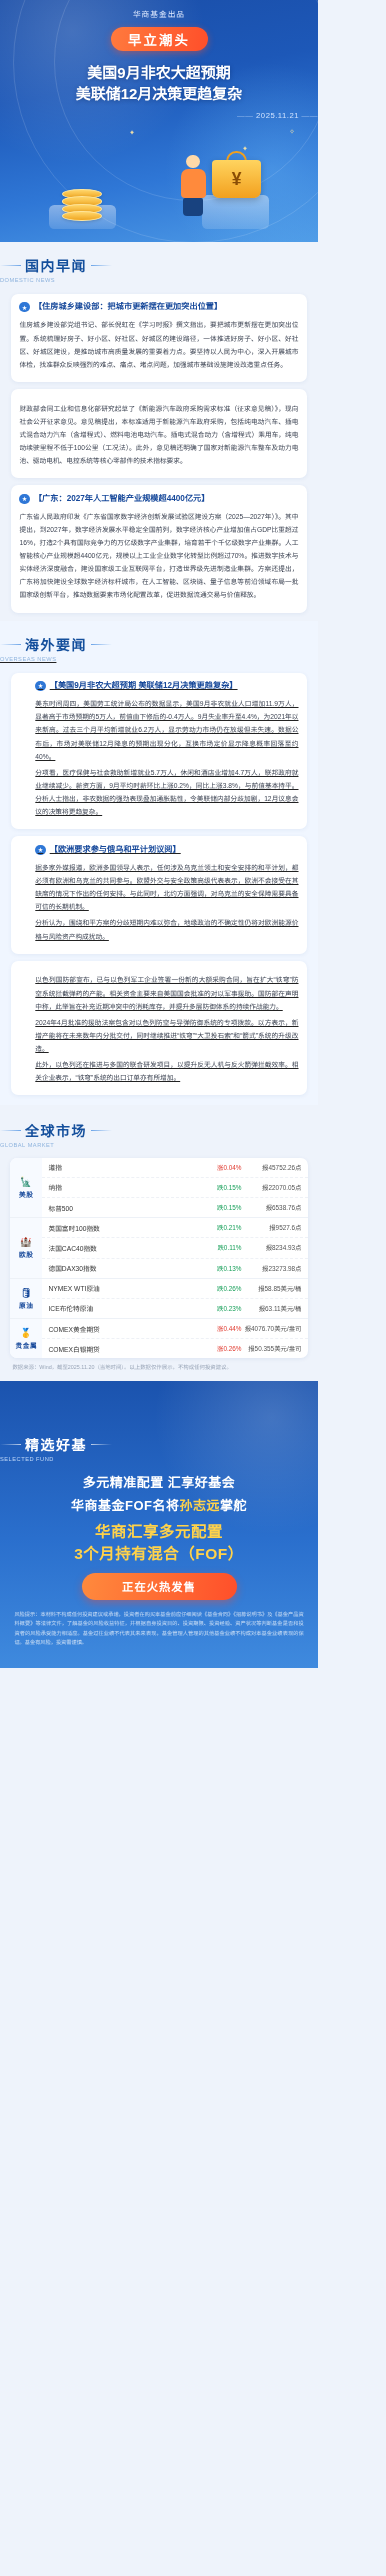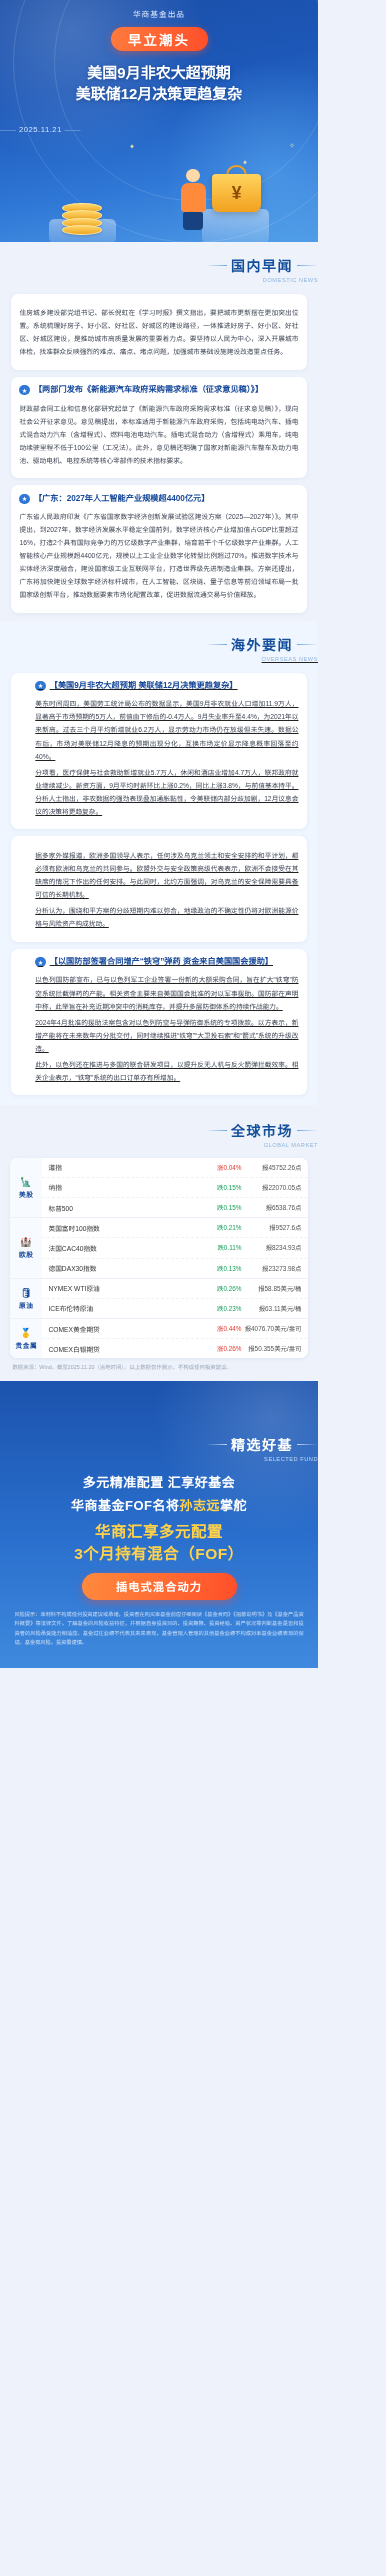--- a/index.html
+++ b/index.html
@@ -45,21 +45,21 @@
     box-shadow: 0 2.1px 7.2px rgba(255,80,40,.45);
     color: #fff; font-size: 13.4px; font-weight: bold; letter-spacing: 2.1px;
     display: flex; align-items: center; justify-content: center;
   }
   .hero-title {
     position: relative; text-align: center; margin-top: 10.3px;
     color: #fff; font-size: 15px; font-weight: bold; line-height: 1.45;
     text-shadow: 0 1px 4.1px rgba(0,20,60,.35);
   }
   .hero-date {
-    position: relative; text-align: left; margin-top: 20px;
+    position: relative; text-align: right; margin-top: 6px;
     color: #cfe2ff; font-size: 7.7px; letter-spacing: 0.5px;
   }
   .hero-date span.bar { opacity: .6; }
 
   
   .hero-art { position: relative; height: 103px; margin-top: 3.1px; }
   .coin-stack { position: absolute; left: 62px; bottom: 5.2px; }
   .coin {
     width: 40px; height: 10.3px; border-radius: 50%;
     background: linear-gradient(180deg,#ffd66b,#f0a621);
@@ -91,21 +91,21 @@
     display: flex; align-items: center; justify-content: center;
   }
   .bag-handle {
     position: absolute; right: 71px; bottom: 64px; width: 20.6px; height: 11.3px;
     border: 2.6px solid #f2a01e; border-bottom: none; border-radius: 10.3px 10.3px 0 0;
   }
   .spark { position: absolute; color: #ffe9a6; font-size: 7.2px; opacity: .9; }
 
   
   .section-head {
-    text-align: right; padding: 13.4px 0 3.1px; position: relative;
+    text-align: left; padding: 13.4px 0 3.1px; position: relative;
   }
   .section-head .zh {
     display: inline-block; font-size: 14px; font-weight: bold; color: #144f9c;
     letter-spacing: 1.5px; position: relative; padding: 0 25px;
   }
   .section-head .zh:before, .section-head .zh:after {
     content: ""; position: absolute; top: 50%; width: 20.6px; height: 1px;
     background: linear-gradient(90deg, rgba(20,79,156,0), #6ba4e8);
   }
   .section-head .zh:before { left: 0; }
@@ -248,30 +248,30 @@
     </div>
   </div>
 
   <div class="body-wrap">
     <div class="section-head">
       <div class="zh">国内早闻</div>
       <div class="en">DOMESTIC NEWS</div>
     </div>
 
     <div class="card">
-      <div class="card-body">
-        <p>住房城乡建设部党组书记、部长倪虹在《学习时报》撰文指出，要把城市更新摆在更加突出位置。系统梳理好房子、好小区、好社区、好城区的建设路径，一体推进好房子、好小区、好社区、好城区建设，是推动城市高质量发展的重要着力点。要坚持以人民为中心，深入开展城市体检，找准群众反映强烈的难点、痛点、堵点问题，加强城市基础设施建设改造重点任务。</p>
-      </div>
-    </div>
-
-    <div class="card">
       <div class="card-head">
         <div class="mark">★</div>
-        <div class="card-title">【两部门发布《新能源汽车政府采购需求标准（征求意见稿）》】</div>
-      </div>
+        <div class="card-title">【住房城乡建设部：把城市更新摆在更加突出位置】</div>
+      </div>
+      <div class="card-body">
+        <p>住房城乡建设部党组书记、部长倪虹在《学习时报》撰文指出，要把城市更新摆在更加突出位置。系统梳理好房子、好小区、好社区、好城区的建设路径，一体推进好房子、好小区、好社区、好城区建设，是推动城市高质量发展的重要着力点。要坚持以人民为中心，深入开展城市体检，找准群众反映强烈的难点、痛点、堵点问题，加强城市基础设施建设改造重点任务。</p>
+      </div>
+    </div>
+
+    <div class="card">
       <div class="card-body">
         <p>财政部会同工业和信息化部研究起草了《新能源汽车政府采购需求标准（征求意见稿）》，现向社会公开征求意见。意见稿提出，本标准适用于新能源汽车政府采购，包括纯电动汽车、插电式混合动力汽车（含增程式）、燃料电池电动汽车。插电式混合动力（含增程式）乘用车，纯电动续驶里程不低于100公里（工况法）。此外，意见稿还明确了国家对新能源汽车整车及动力电池、驱动电机、电控系统等核心零部件的技术指标要求。</p>
       </div>
     </div>
 
     <div class="card">
       <div class="card-head">
         <div class="mark">★</div>
         <div class="card-title">【广东：2027年人工智能产业规模超4400亿元】</div>
       </div>
@@ -292,31 +292,31 @@
         <div class="mark">★</div>
         <div class="card-title">【美国9月非农大超预期 美联储12月决策更趋复杂】</div>
       </div>
       <div class="card-body">
         <p>美东时间周四，美国劳工统计局公布的数据显示，美国9月非农就业人口增加11.9万人，显著高于市场预期的5万人，前值由下修后的-0.4万人。9月失业率升至4.4%，为2021年以来新高。过去三个月平均新增就业6.2万人，显示劳动力市场仍在放缓但未失速。数据公布后，市场对美联储12月降息的预期出现分化，互换市场定价显示降息概率回落至约40%。</p>
         <p>分项看，医疗保健与社会救助新增就业5.7万人，休闲和酒店业增加4.7万人，联邦政府就业继续减少。薪资方面，9月平均时薪环比上涨0.2%，同比上涨3.8%，与前值基本持平。分析人士指出，非农数据的强劲表现叠加通胀黏性，令美联储内部分歧加剧，12月议息会议的决策将更趋复杂。</p>
       </div>
     </div>
 
     <div class="card">
+      <div class="card-head">
+        <div class="mark">★</div>
+        <div class="card-title">【欧洲要求参与俄乌和平计划议阅】</div>
+      </div>
       <div class="card-body">
         <p>据多家外媒报道，欧洲多国领导人表示，任何涉及乌克兰领土和安全安排的和平计划，都必须有欧洲和乌克兰的共同参与。欧盟外交与安全政策高级代表表示，欧洲不会接受在其缺席的情况下作出的任何安排。与此同时，北约方面强调，对乌克兰的安全保障需要具备可信的长期机制。</p>
         <p>分析认为，围绕和平方案的分歧短期内难以弥合，地缘政治的不确定性仍将对欧洲能源价格与风险资产构成扰动。</p>
       </div>
     </div>
 
     <div class="card">
-      <div class="card-head">
-        <div class="mark">★</div>
-        <div class="card-title">【以国防部签署合同增产“铁穹”弹药 资金来自美国国会援助】</div>
-      </div>
       <div class="card-body">
         <p>以色列国防部宣布，已与以色列军工企业签署一份新的大额采购合同，旨在扩大“铁穹”防空系统拦截弹药的产能。相关资金主要来自美国国会批准的对以军事援助。国防部在声明中称，此举旨在补充近期冲突中的消耗库存，并提升多层防御体系的持续作战能力。</p>
         <p>2024年4月批准的援助法案包含对以色列防空与导弹防御系统的专项拨款。以方表示，新增产能将在未来数年内分批交付，同时继续推进“铁穹”“大卫投石索”和“箭式”系统的升级改造。</p>
         <p>此外，以色列还在推进与多国的联合研发项目，以提升反无人机与反火箭弹拦截效率。相关企业表示，“铁穹”系统的出口订单亦有所增加。</p>
       </div>
     </div>
   </div>
 
   <div class="market">
     <div class="section-head">
@@ -423,18 +423,18 @@
       <div class="en">SELECTED FUND</div>
     </div>
     <div class="promo-l1">多元精准配置  汇享好基会</div>
     <div class="promo-l2">
       <span>华商基金FOF名将</span><span class="hl">孙志远</span><span>掌舵</span>
     </div>
     <div class="promo-big">
       <div>华商汇享多元配置</div>
       <div>3个月持有混合（FOF）</div>
     </div>
-    <div class="promo-btn">插电式混合动力</div>
+    <div class="promo-btn">正在火热发售</div>
     <div class="promo-disc">风险提示：本材料不构成任何投资建议或承诺，投资者在购买本基金前应仔细阅读《基金合同》《招募说明书》及《基金产品资料概要》等法律文件，了解基金的风险收益特征，并根据自身投资目的、投资期限、投资经验、资产状况等判断基金是否和投资者的风险承受能力相适应。基金过往业绩不代表其未来表现，基金管理人管理的其他基金业绩不构成对本基金业绩表现的保证。基金有风险，投资需谨慎。</div>
   </div>
 
 </div>
 
 
 </body></html>

